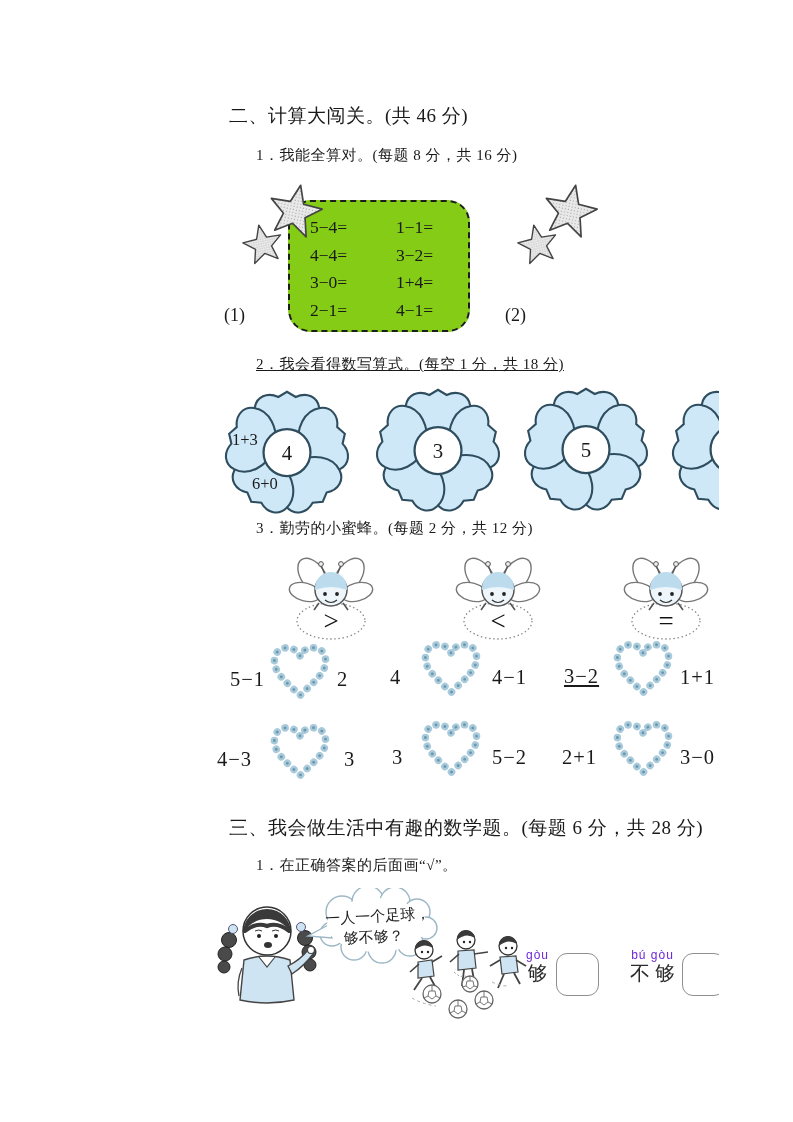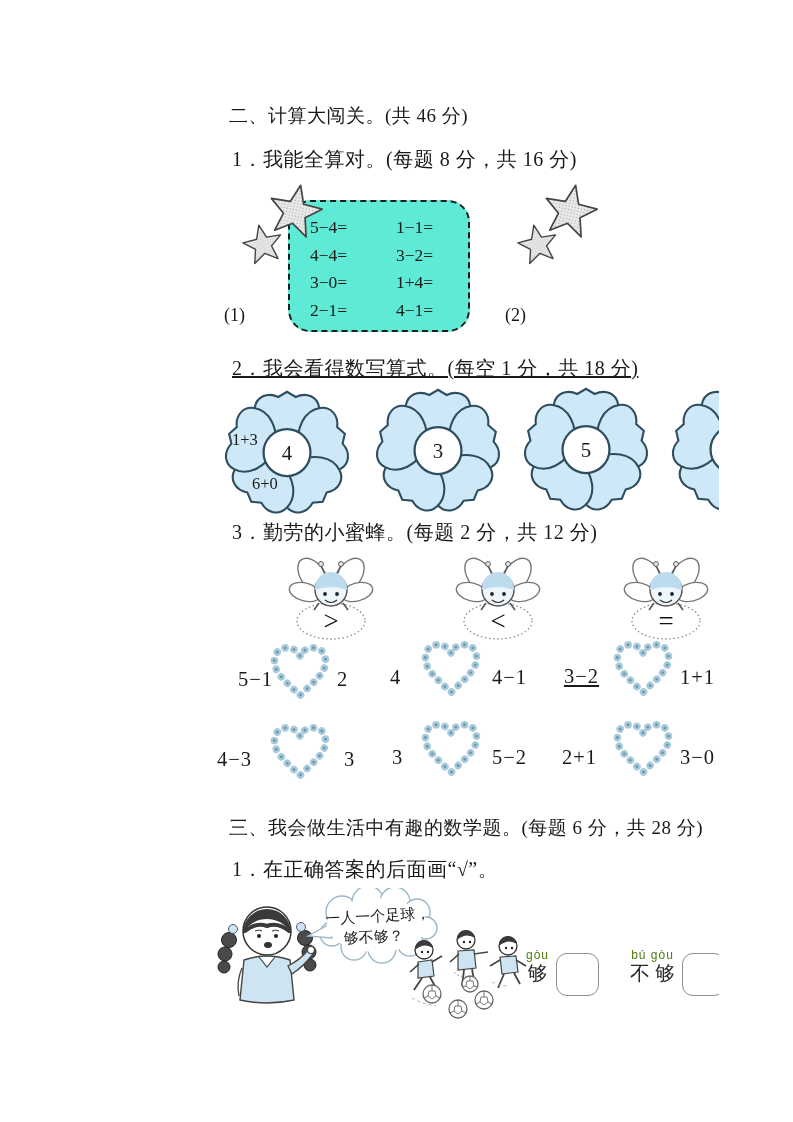--- a/index.html
+++ b/index.html
@@ -2,33 +2,33 @@
 <html><head>
 <meta charset="utf-8">
 <style>
   html,body{margin:0;padding:0;background:#ffffff;}
   .page{
     position:relative;width:645px;height:1122px;margin:0 auto;background:#fff;
     font-family:"Liberation Serif","DejaVu Serif",serif;color:#1a1a1a;overflow:hidden;
   }
   .abs{position:absolute;}
   .heading{font-size:19px;letter-spacing:0.5px;white-space:nowrap;}
-  .subheading{font-size:20px;letter-spacing:0.5px;white-space:nowrap;}
+  .subheading{font-size:15px;letter-spacing:0.5px;white-space:nowrap;margin-left:24px;}
   .dashedbox{
-    border:2.2px dashed #1c1c1c;border-radius:22px;background:#5eead4;
+    border:2.2px dashed #1c1c1c;border-radius:22px;background:#84cc16;
   }
   .probgrid{
     display:grid;grid-template-columns:86px 80px;row-gap:6.5px;
     padding:15px 0 0 20px;font-size:17.5px;
   }
   .probgrid span{white-space:nowrap;}
   .boxlabel{font-size:18px;}
   .petal-label{font-size:16.5px;white-space:nowrap;}
   .cmp-label{font-size:20.5px;white-space:nowrap;letter-spacing:1px;}
-  .pinyin{font-size:12px;color:#4d7c0f;font-family:"Liberation Sans","DejaVu Sans",sans-serif;letter-spacing:1px;white-space:nowrap;}
+  .pinyin{font-size:12px;color:#6d28d9;font-family:"Liberation Sans","DejaVu Sans",sans-serif;letter-spacing:1px;white-space:nowrap;}
   .hanzi{font-size:20px;color:#2b2b2b;white-space:nowrap;line-height:1.1;}
   .option{display:flex;align-items:flex-start;gap:7px;}
   .optchars{display:flex;flex-direction:column;align-items:center;}
   .answerbox{
     width:41px;height:41px;border:1.6px solid #8f8f8f;border-radius:11px;background:#fff;margin-top:5px;
   }
   svg text{font-family:"Liberation Serif","DejaVu Serif",serif;}
 </style>
 </head>
 <body>
@@ -182,21 +182,21 @@
     <circle cx="52" cy="34" r="16" fill="#eef6fb" stroke="#555" stroke-width="1.5"></circle>
     <path d="M36 32 A16 16 0 0 1 68 32 L68 34 Q52 28 36 34 Z" fill="#bcdcee" stroke="none"></path>
     <circle cx="46" cy="38" r="1.9" fill="#222"></circle>
     <circle cx="58" cy="38" r="1.9" fill="#222"></circle>
     <path d="M46 44 Q52 49 58 44" fill="none" stroke="#333" stroke-width="1.2"></path>
     <line x1="40" y1="47" x2="35" y2="54" stroke="#555" stroke-width="1.6"></line>
     <line x1="64" y1="47" x2="69" y2="54" stroke="#555" stroke-width="1.6"></line>
     <text x="52" y="74" text-anchor="middle" font-size="27" fill="#111">=</text>
   </svg>
 
-  <div class="abs cmp-label" style="left:164px;top:668px;">5−1</div>
+  <div class="abs cmp-label" style="left:156px;top:668px;">5−1</div>
   <svg class="abs" style="left:193px;top:640px;" width="66" height="62" viewBox="0 0 70 62">
     <use href="#heartShape" fill="none" stroke="#a8cadb" stroke-width="8" stroke-dasharray="0.1 9.5" stroke-linecap="round"></use>
     <use href="#heartShape" fill="none" stroke="#6b98ad" stroke-width="3" stroke-dasharray="0.1 9.5" stroke-linecap="round"></use>
   </svg>
   <div class="abs cmp-label" style="left:263px;top:668px;">2</div>
 
   <div class="abs cmp-label" style="left:316px;top:666px;">4</div>
   <svg class="abs" style="left:344px;top:637px;" width="66" height="62" viewBox="0 0 70 62">
     <use href="#heartShape" fill="none" stroke="#a8cadb" stroke-width="8" stroke-dasharray="0.1 9.5" stroke-linecap="round"></use>
     <use href="#heartShape" fill="none" stroke="#6b98ad" stroke-width="3" stroke-dasharray="0.1 9.5" stroke-linecap="round"></use>

